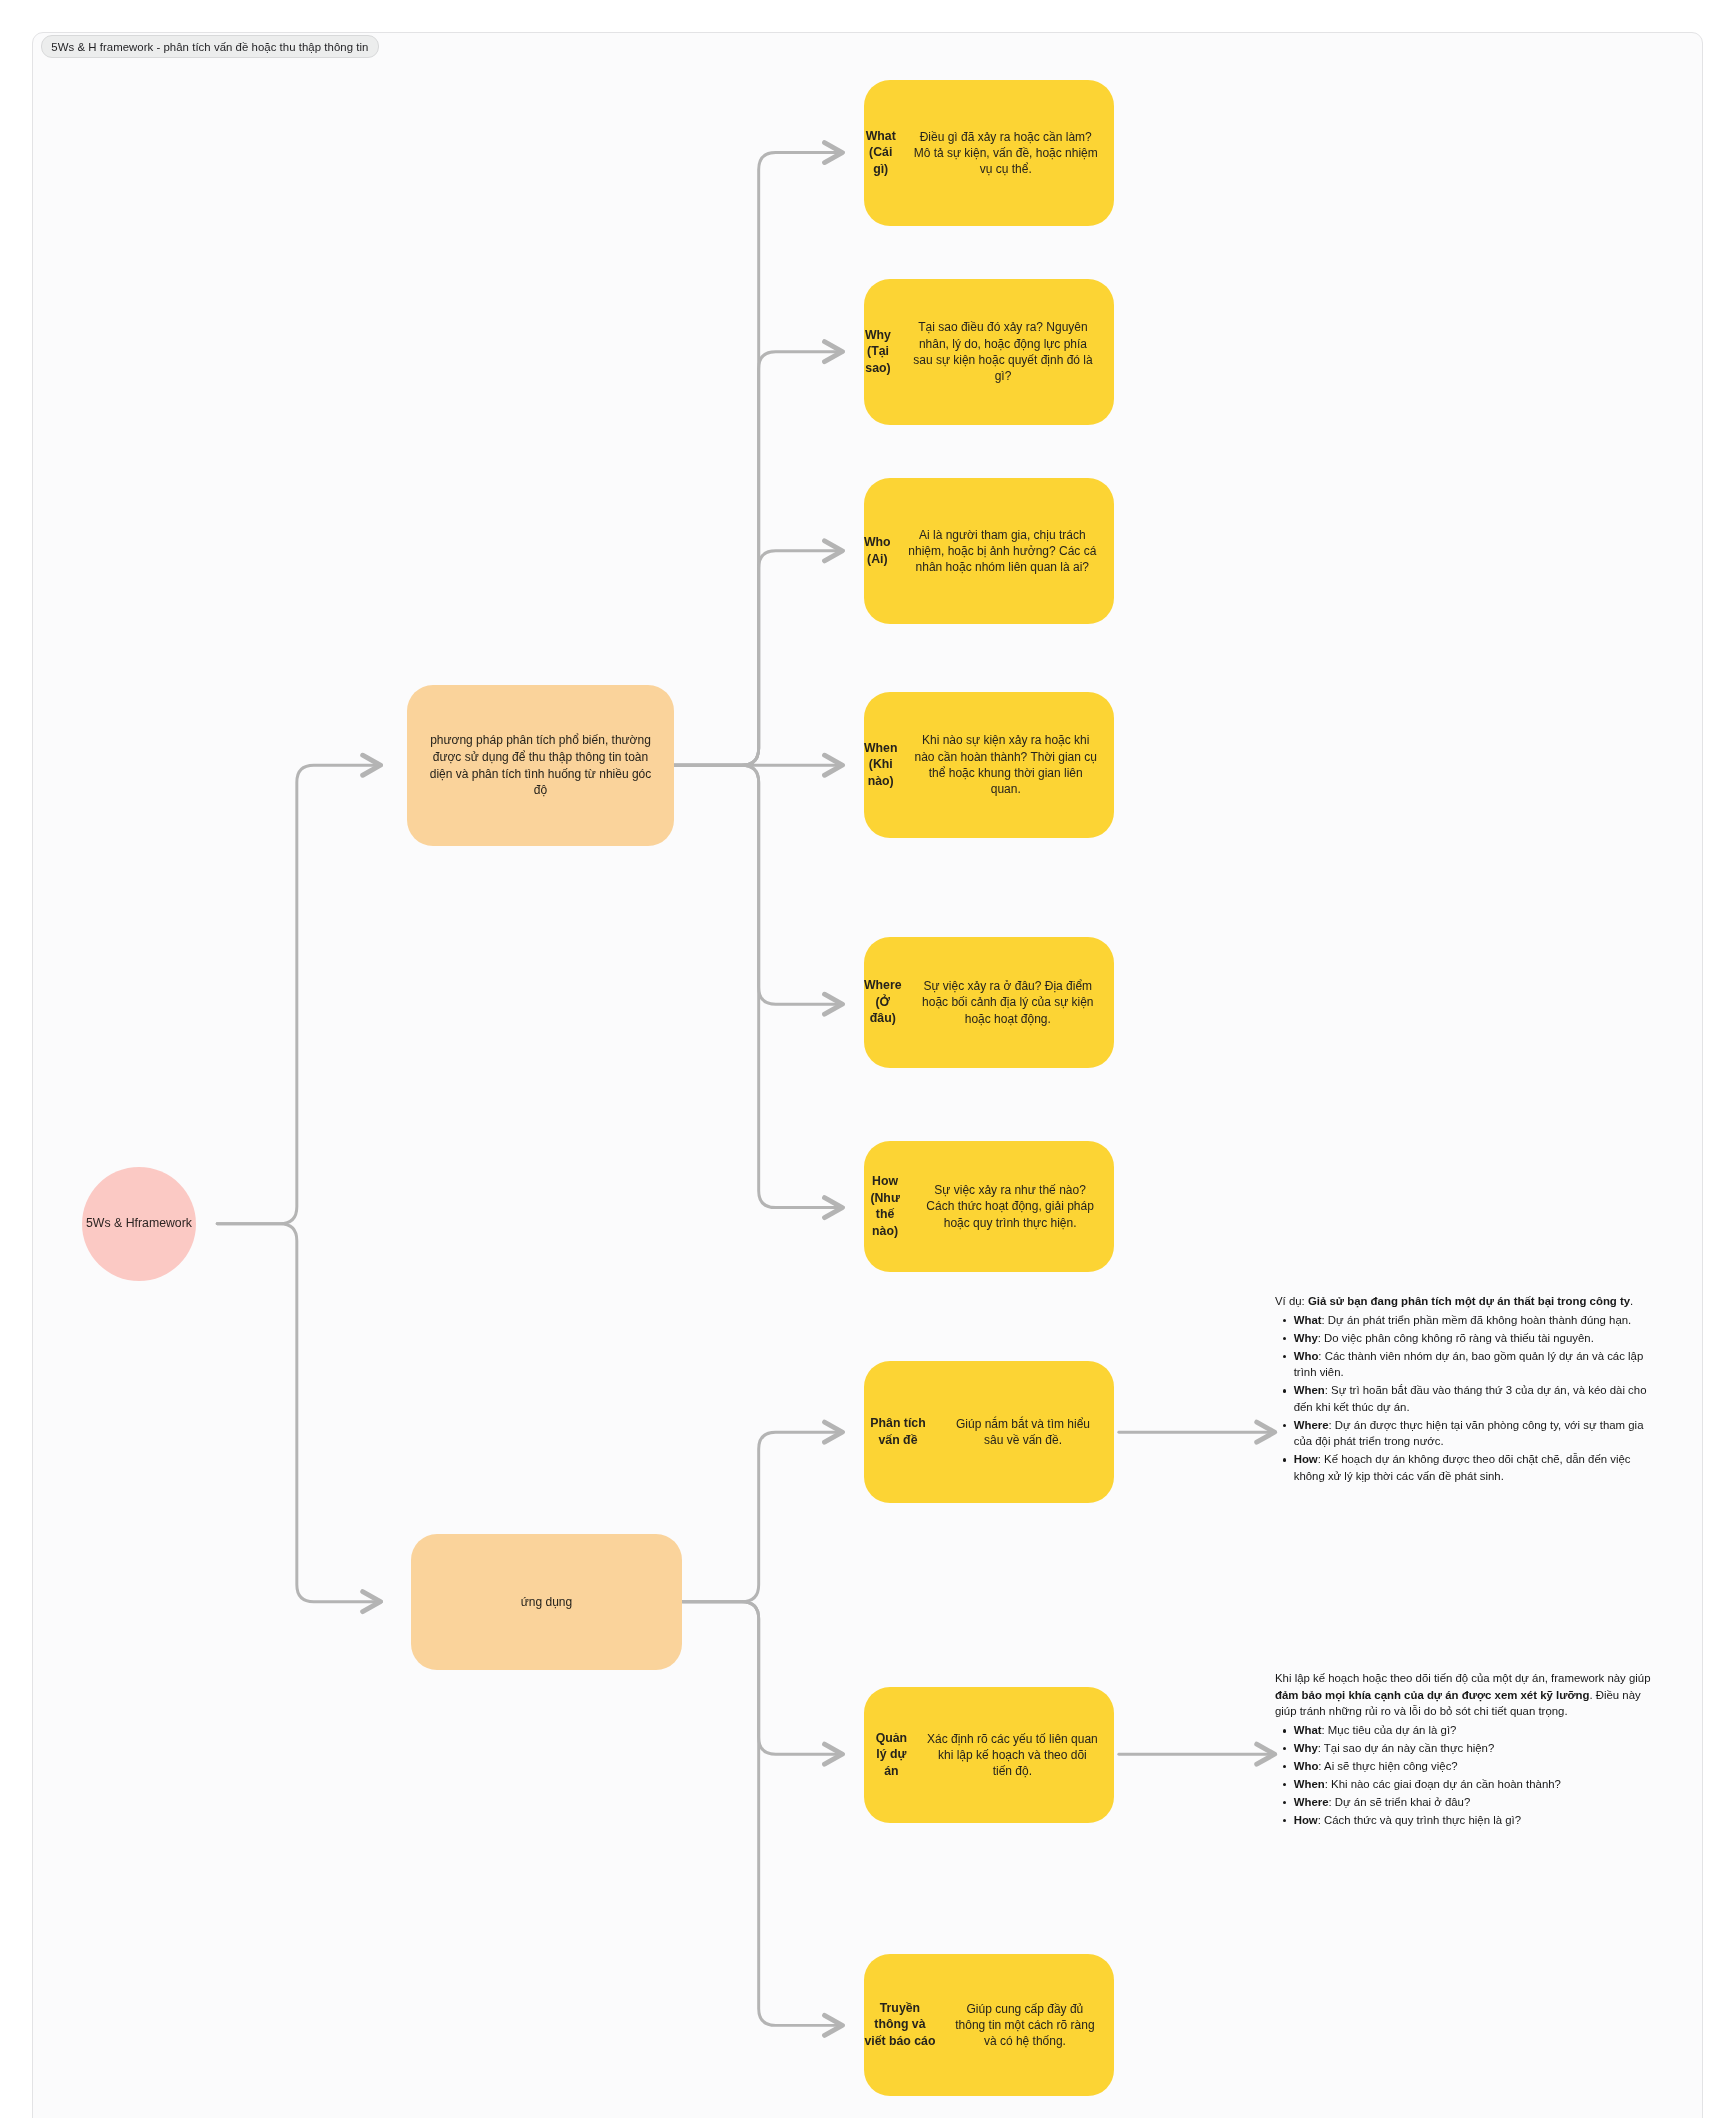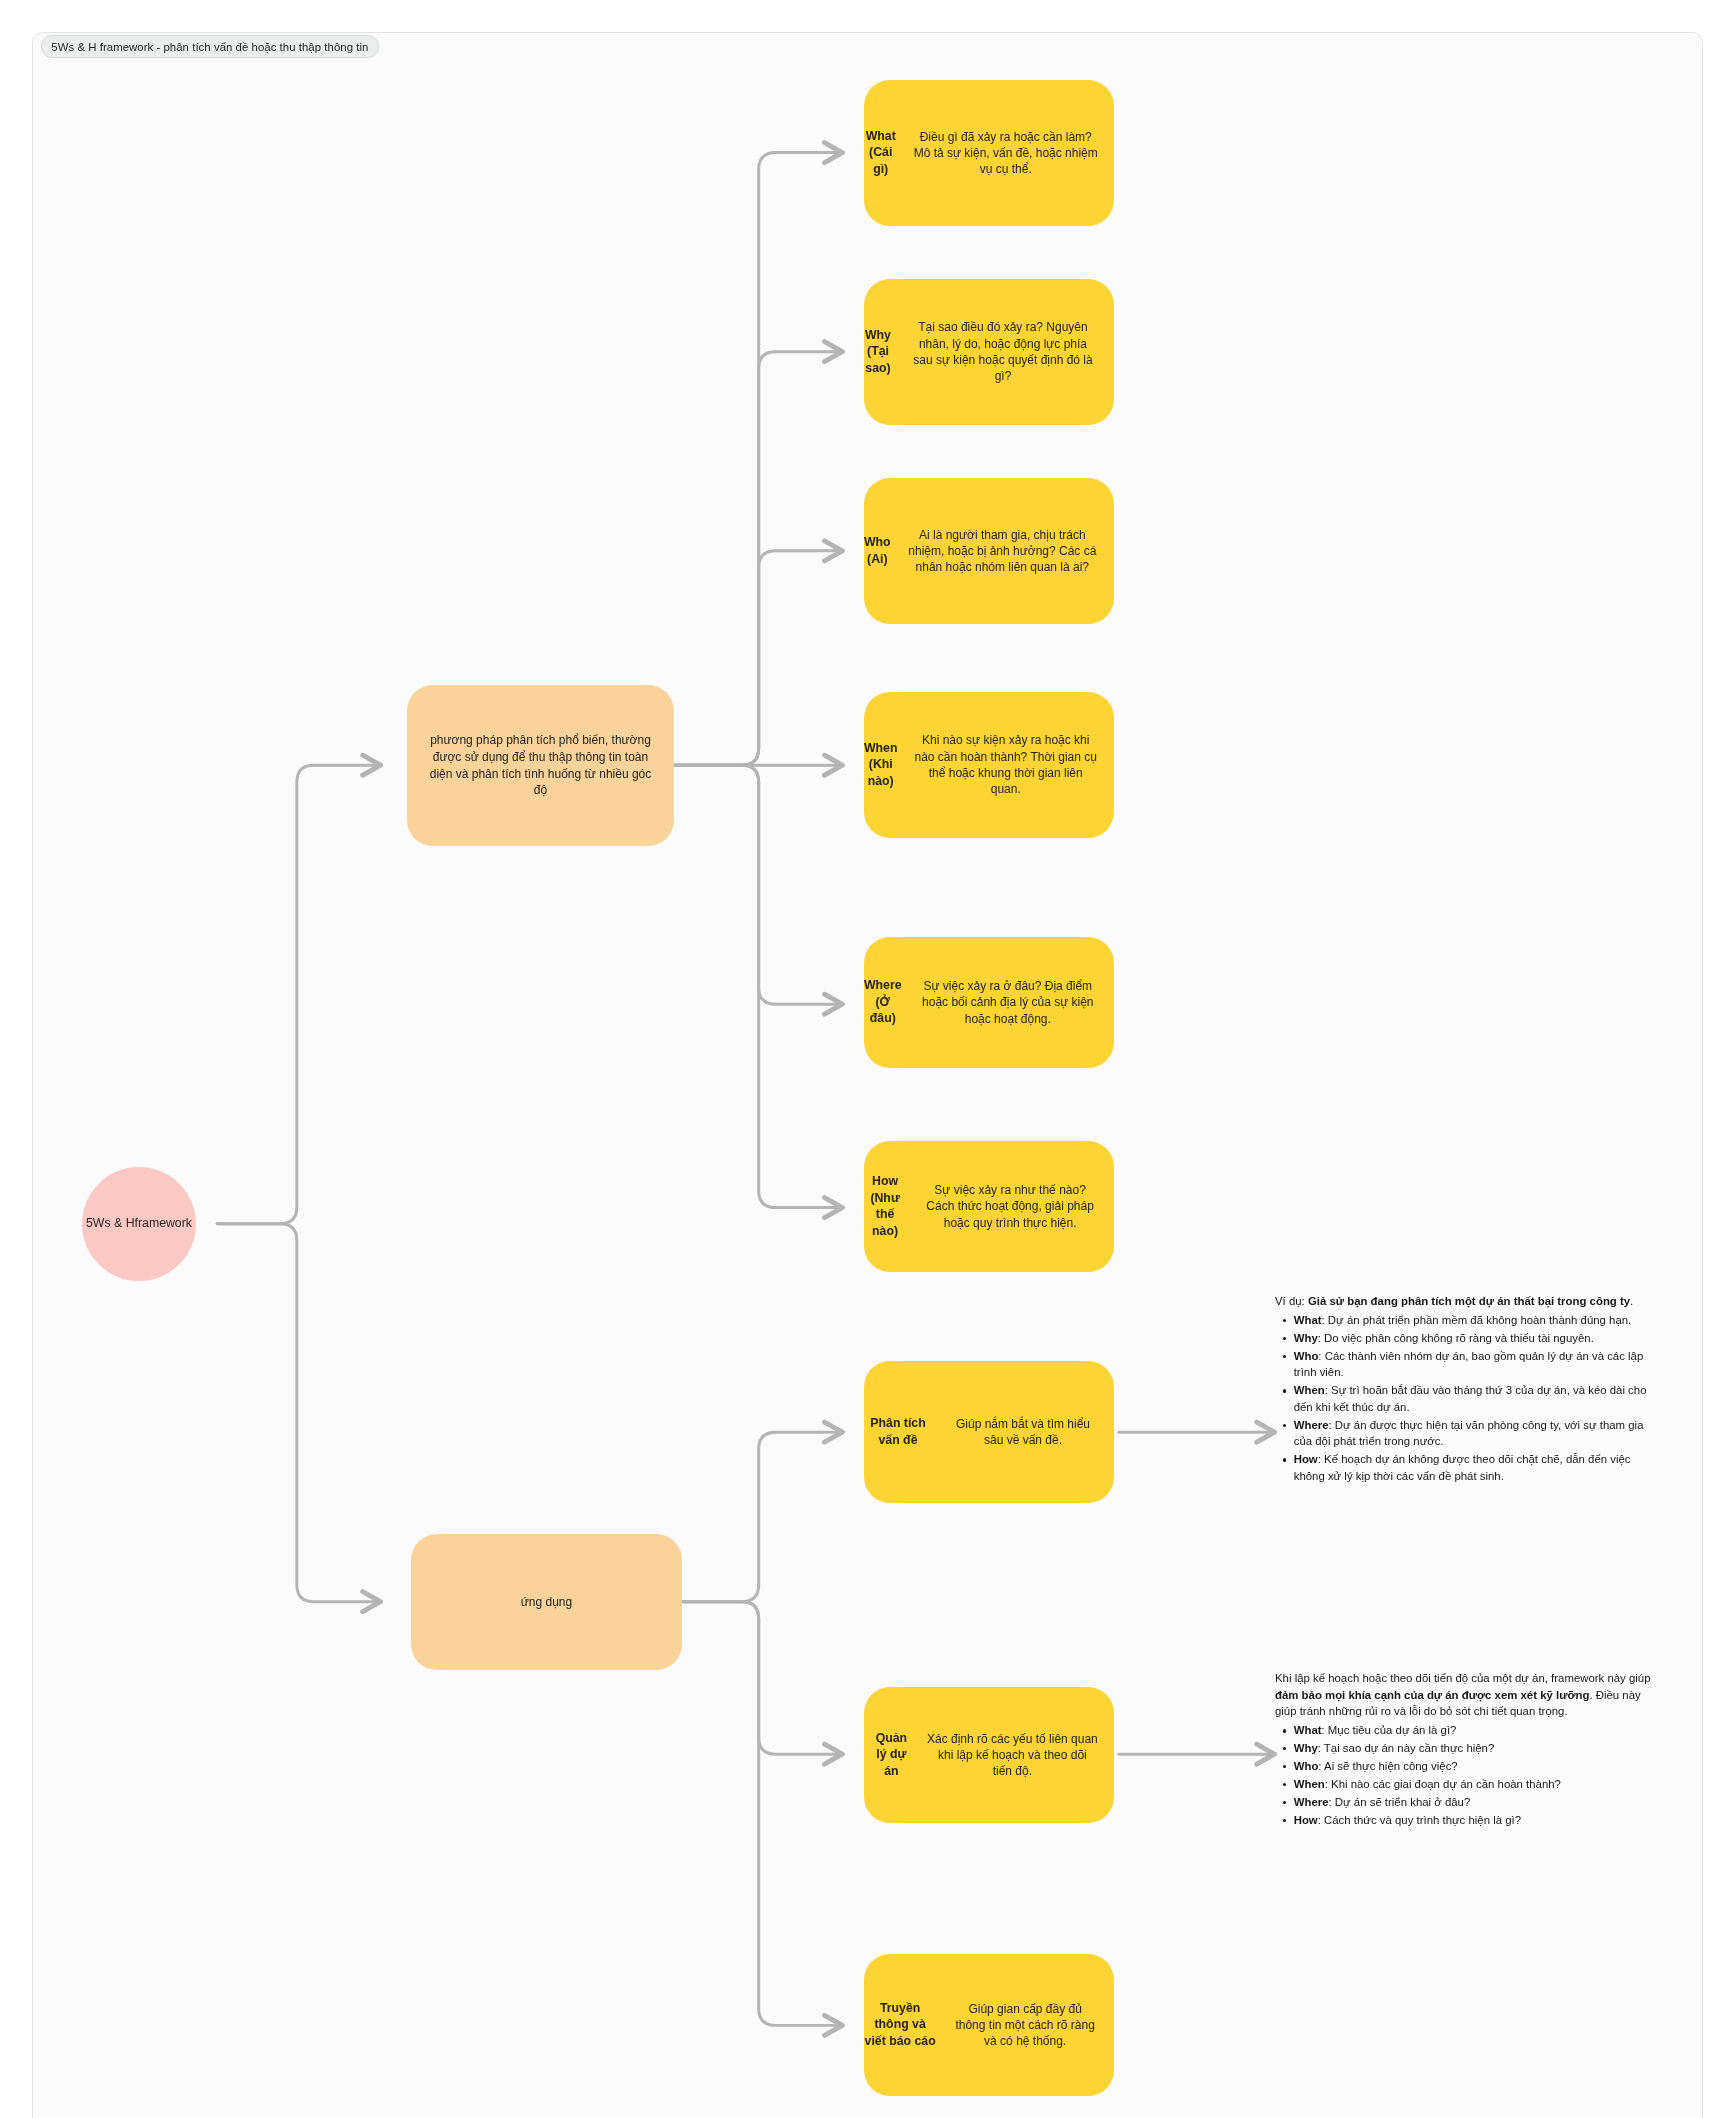--- a/index.html
+++ b/index.html
@@ -202,21 +202,21 @@
     <span class="node-body">Giúp nắm bắt và tìm hiểu sâu về vấn đề.</span>
   </div>
 
   <div class="node node-yellow" style="left:864px; top:1687px; width:250px; height:136px;padding-left:8px;">
     <span class="node-title">Quản lý dự án</span>
     <span class="node-body">Xác định rõ các yếu tố liên quan khi lập kế hoạch và theo dõi tiến độ.</span>
   </div>
 
   <div class="node node-yellow" style="left:864px; top:1954px; width:250px; height:142px;">
     <span class="node-title">Truyền thông và viết báo cáo</span>
-    <span class="node-body">Giúp gian cấp đầy đủ thông tin một cách rõ ràng và có hệ thống.</span>
+    <span class="node-body">Giúp cung cấp đầy đủ thông tin một cách rõ ràng và có hệ thống.</span>
   </div>
 
   <div class="side-note" style="left:1275px; top:1293px; width:381px;">
     <p>
       <span>Ví dụ: </span><span class="b">Giả sử bạn đang phân tích một dự án thất bại trong công ty</span><span>.</span>
     </p>
     <ul>
       <li><span class="b">What</span><span>: Dự án phát triển phần mềm đã không hoàn thành đúng hạn.</span></li>
       <li><span class="b">Why</span><span>: Do việc phân công không rõ ràng và thiếu tài nguyên.</span></li>
       <li><span class="b">Who</span><span>: Các thành viên nhóm dự án, bao gồm quản lý dự án và các lập trình viên.</span></li>

